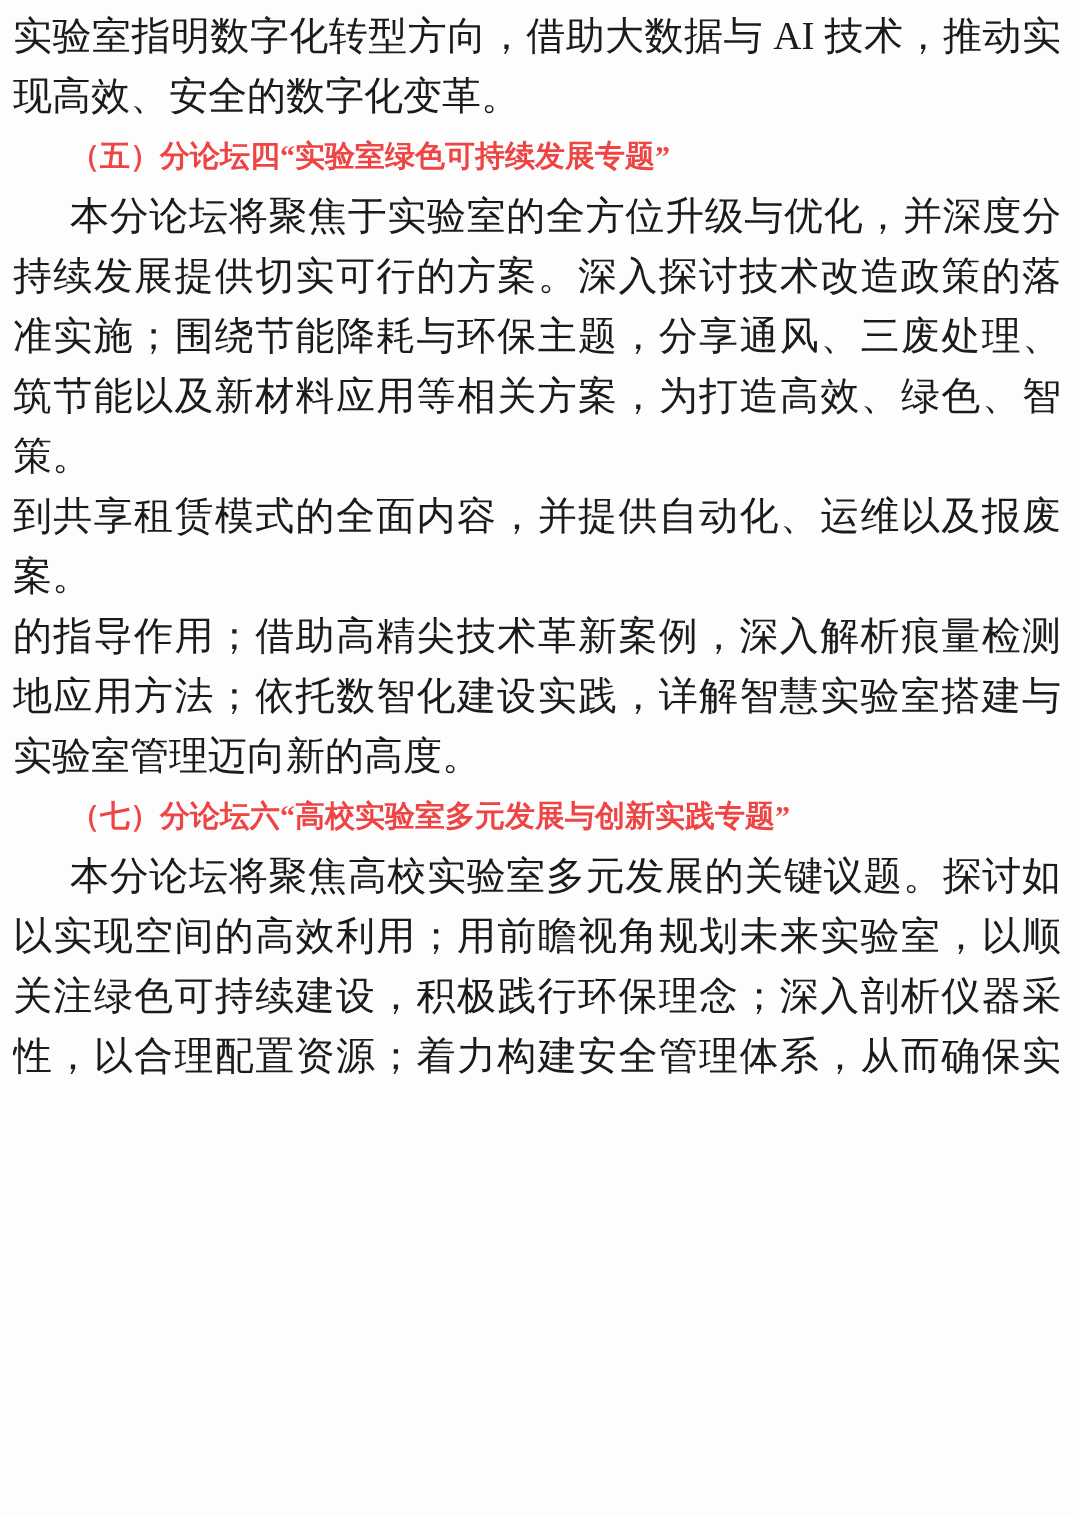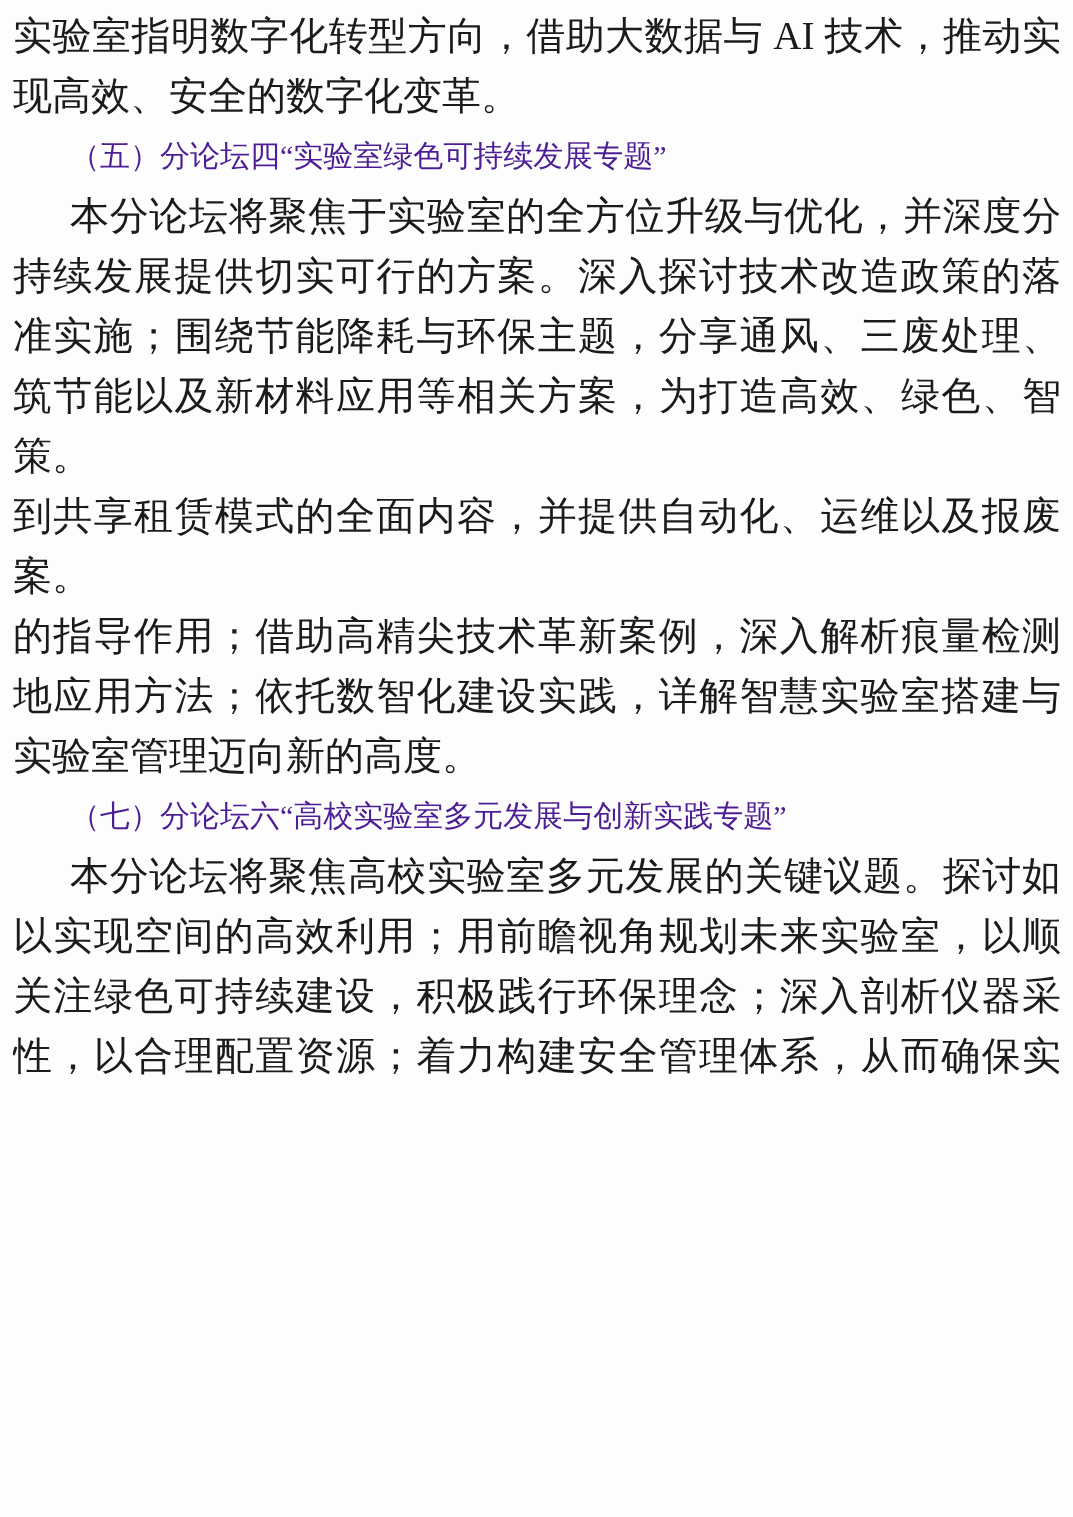--- a/index.html
+++ b/index.html
@@ -28,23 +28,23 @@
     line-height: 60px;
     font-size: 39px;
     white-space: normal;
     overflow: hidden;
   }
   .line.body {
     font-weight: 400;
     color: #1b1b1b;
   }
   .line.heading {
-    font-weight: 400;
+    font-weight: 700;
     font-size: 30px;
-    color: #4c1d95;
+    color: #ef4444;
   }
   .line.indent {
     text-indent: 57px;
   }
   .line.justify {
     text-align: justify;
     text-align-last: justify;
   }
 </style>
 </head>

